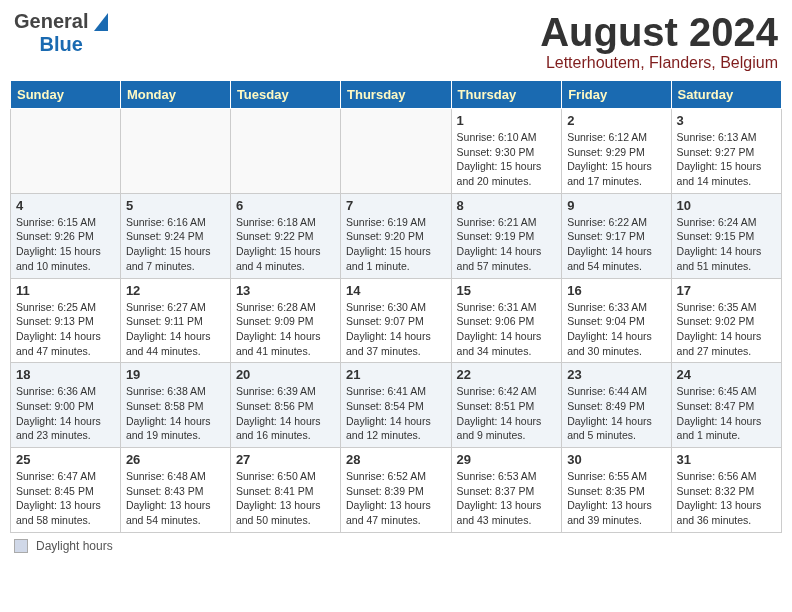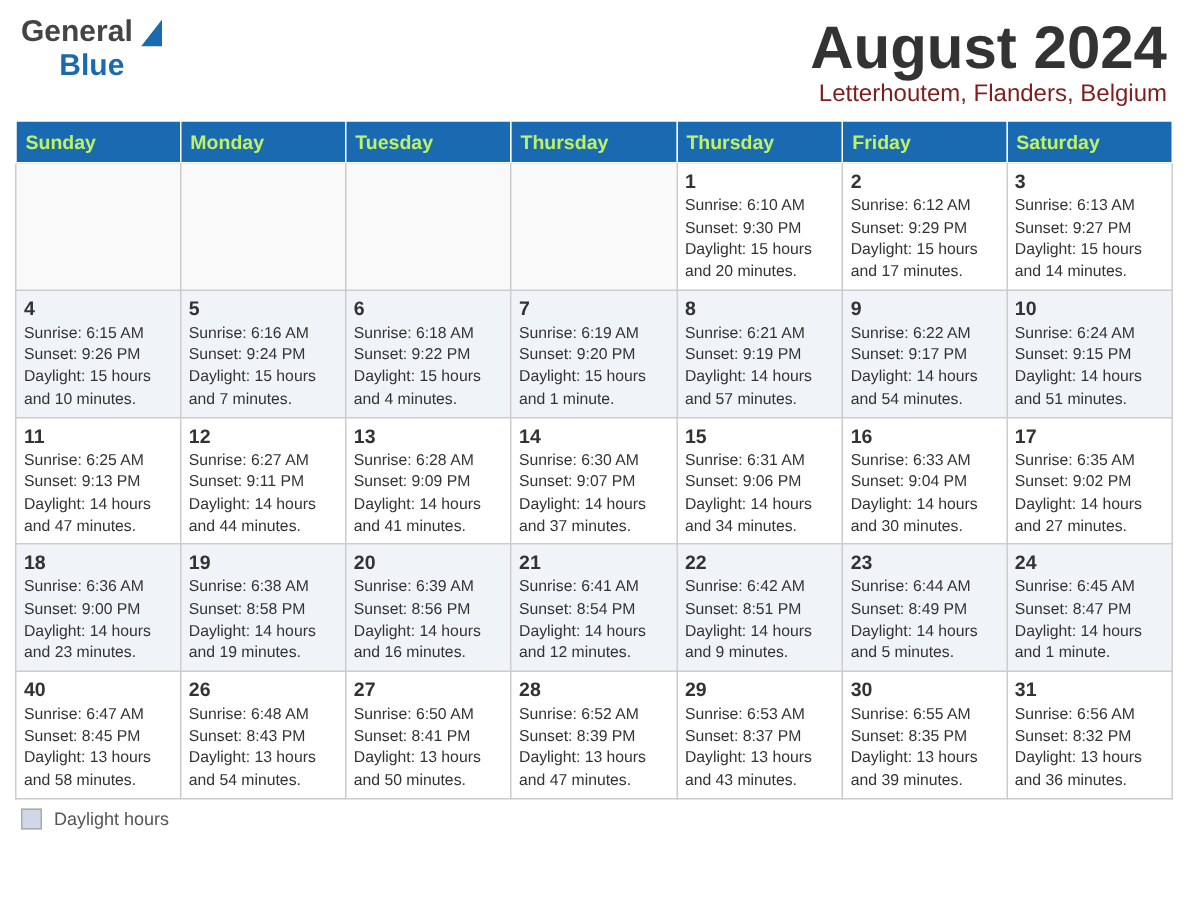--- a/index.html
+++ b/index.html
@@ -34,21 +34,21 @@
     .calendar-subtitle {
       font-size: 16px;
       color: #7f1d1d;
     }
     .calendar {
       width: 100%;
       border-collapse: collapse;
     }
     .calendar th {
       background: #1a6ab1;
-      color: #bef264;
+      color: #fef9c3;
       font-size: 13px;
       font-weight: bold;
       text-align: left;
       padding: 6px 6px;
       border: 1px solid #fff;
     }
     .calendar td {
       vertical-align: top;
       border: 1px solid #ccc;
       padding: 4px 5px;
@@ -316,21 +316,21 @@
         <td>
           <span class="day-number">24</span>
           <div class="day-info" style="white-space: pre-line;">Sunrise: 6:45 AM
 Sunset: 8:47 PM
 Daylight: 14 hours
 and 1 minute.</div>
         </td>
       </tr>
       <tr>
         <td>
-          <span class="day-number">40</span>
+          <span class="day-number">25</span>
           <div class="day-info" style="white-space: pre-line;">Sunrise: 6:47 AM
 Sunset: 8:45 PM
 Daylight: 13 hours
 and 58 minutes.</div>
         </td>
         <td>
           <span class="day-number">26</span>
           <div class="day-info" style="white-space: pre-line;">Sunrise: 6:48 AM
 Sunset: 8:43 PM
 Daylight: 13 hours

